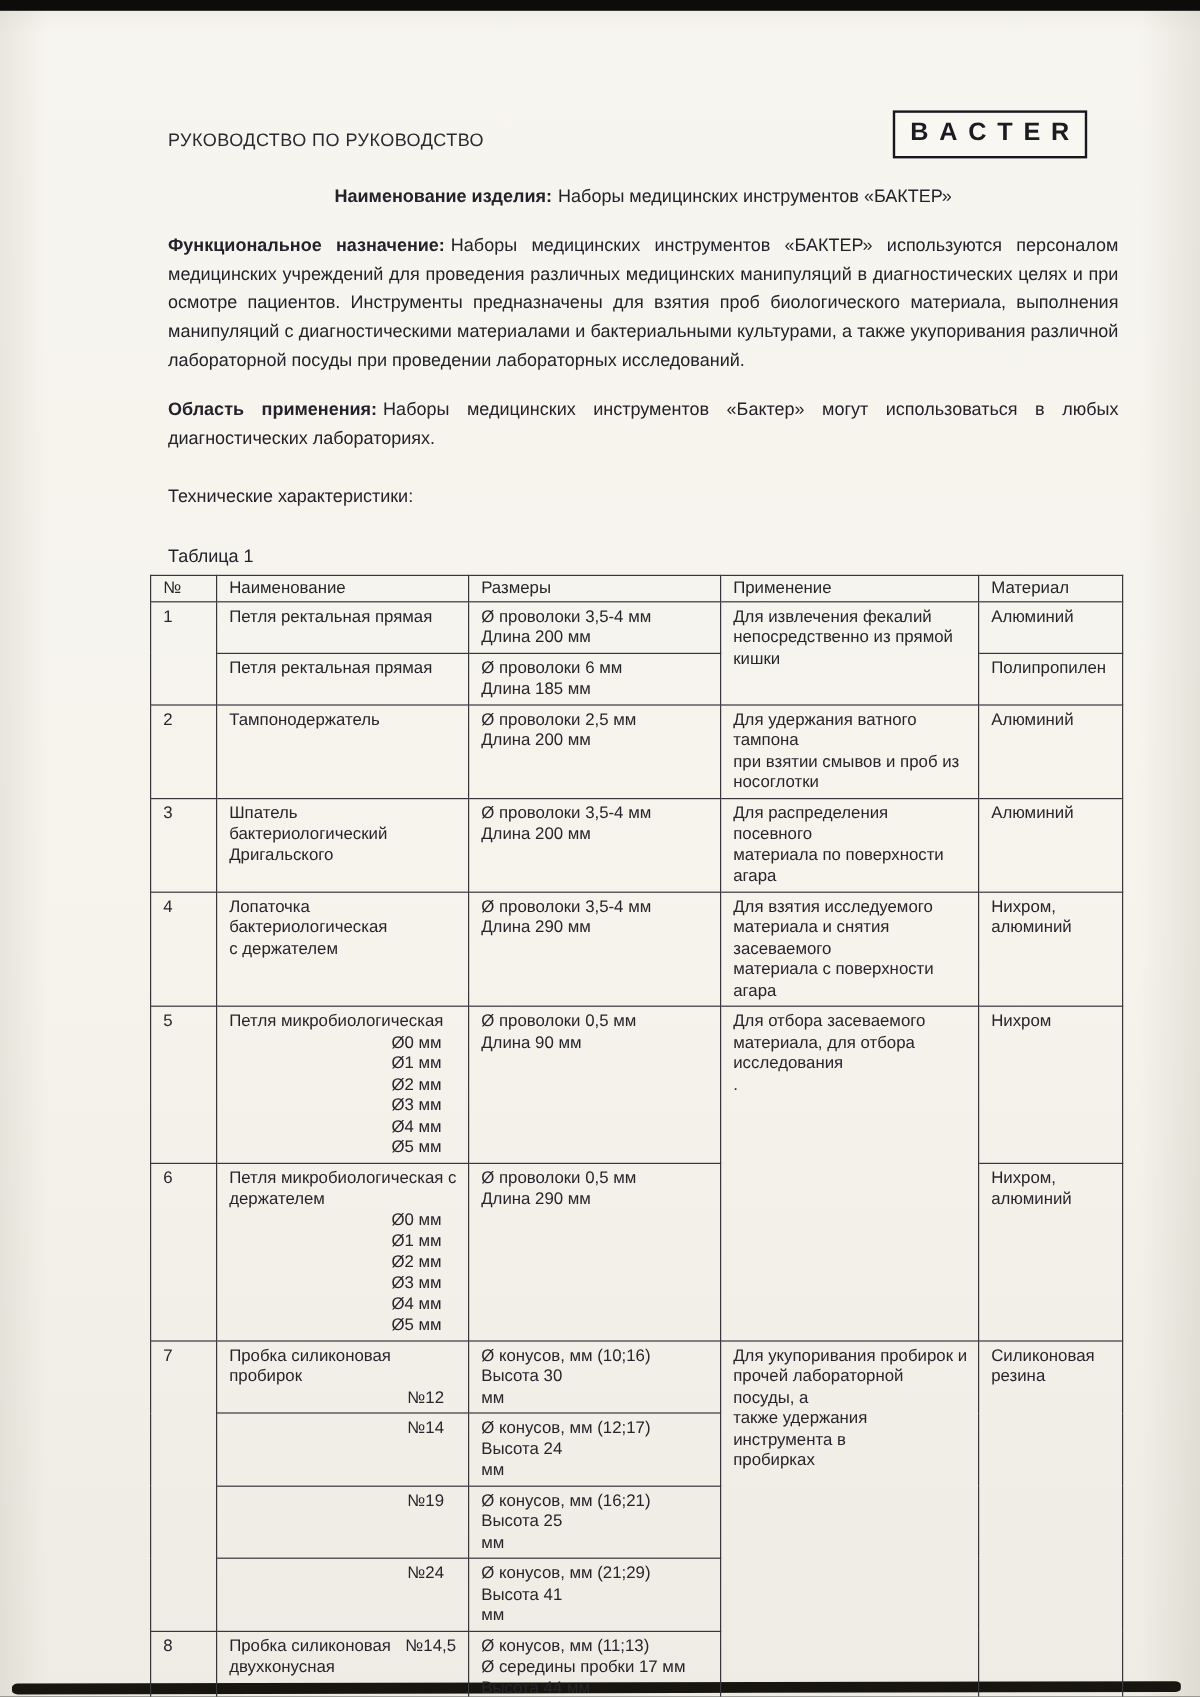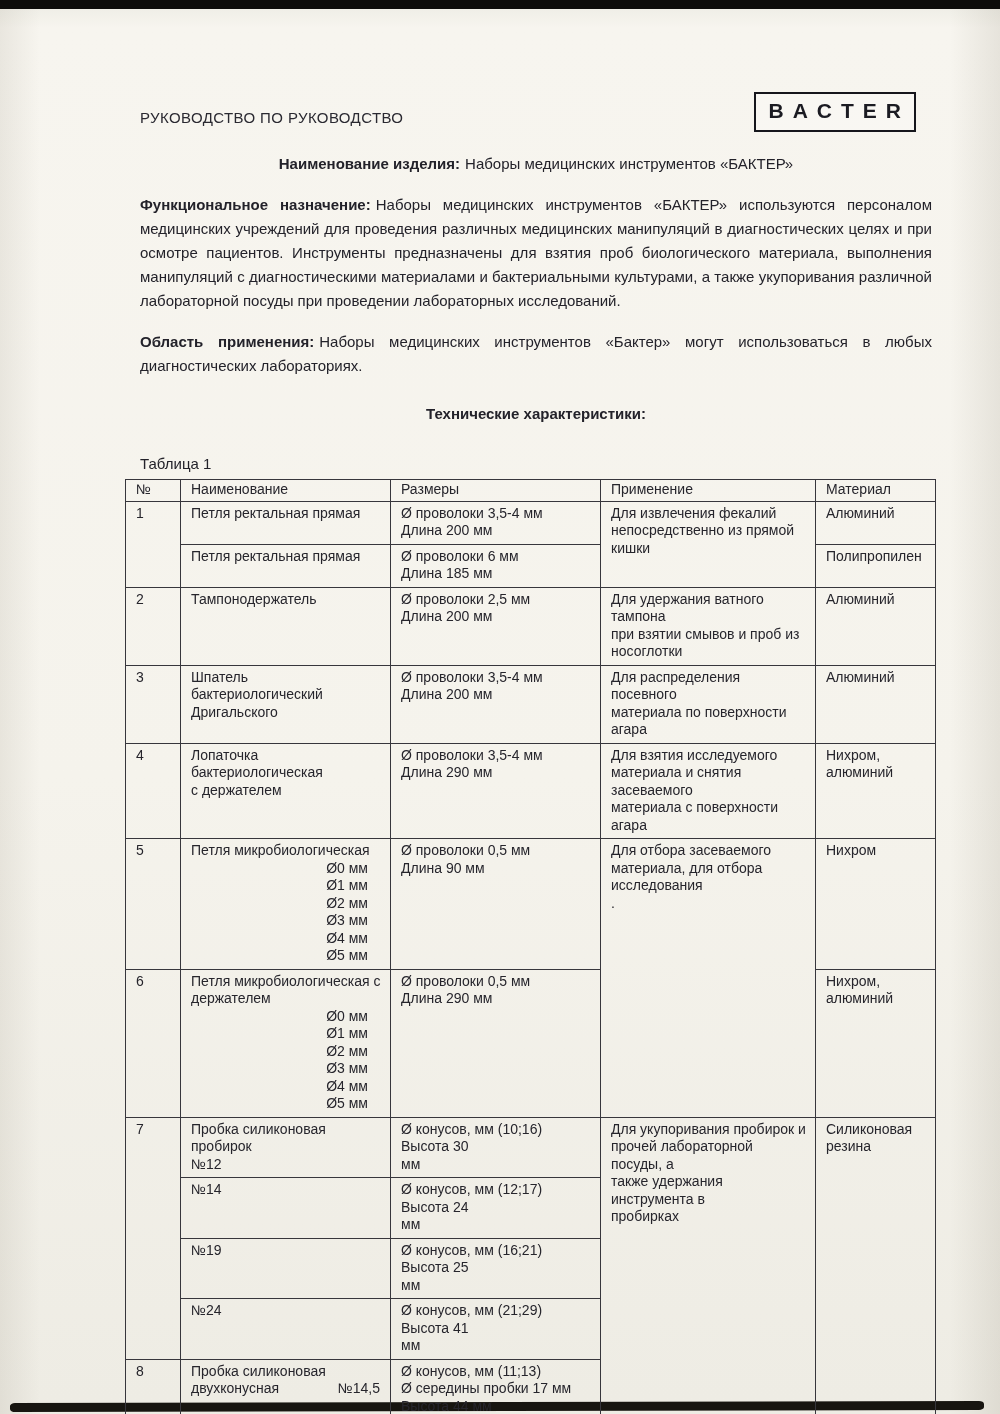--- a/index.html
+++ b/index.html
@@ -18,58 +18,58 @@
   }
   .scan-strip-top {
     position:absolute; top:0; left:0; right:0; height:9px;
     background:#0d0c0a;
   }
   .scan-strip-bottom {
     position:absolute; bottom:3px; left:10px; right:16px; height:9px;
     background:#171510; border-radius:5px/3px; transform:rotate(-0.12deg);
   }
   .logo-box {
-    position:absolute; top:92px; right:84px;
+    position:absolute; top:92px; right:94px;
     border:2px solid #16161c;
     padding:5px 4px 7px 13px;
     font-size:21px; font-weight:bold; letter-spacing:9px;
     color:#1b1b22; background:rgba(255,255,255,0.25);
   }
   .content {
     position:absolute; left:140px; top:106px; width:792px;
     font-size:15px; line-height:24px;
   }
   .doc-title {
     font-size:15px; font-weight:400; letter-spacing:0.4px;
     margin:0 0 22px 0; color:#2a2931;
   }
   .para { margin:0 0 17px 0; text-align:justify; }
   .para.no-justify { text-align:center; }
   .label { font-weight:bold; margin-right:5px; }
-  .heading-line { font-weight:bold; margin:24px 0 0 0;text-align:center; }
+  .heading-line { font-weight:normal; margin:24px 0 0 0; }
   .table-caption { margin:26px 0 3px 0; font-size:15px; }
   table.spec-table {
     border-collapse:collapse; table-layout:fixed;
     width:810px; margin-left:-15px;
     font-size:14px; line-height:17.5px; color:#26252c;
   }
   .spec-table th, .spec-table td {
     border:1px solid #37363c;
     vertical-align:top;
     padding:3px 8px 4px 10px;
     text-align:left; font-weight:normal;
     overflow:hidden;
   }
   .spec-table th { padding-top:1px; padding-bottom:2px; }
   .multiline { white-space:pre-line; }
   .v-mid { vertical-align:middle; }
   .c-name { padding-left:12px; }
   .dia-list { text-align:right; padding-right:14px; white-space:pre-line; }
-  .num-label { text-align:left; padding-right:12px; }
-  .name-with-label { display:flex; justify-content:space-between; align-items:flex-end; }
+  .num-label { text-align:right; padding-right:12px; }
+  .name-with-label { display:flex; justify-content:space-between; }
   .name-with-label .nl-title { white-space:pre-line; }
   .name-with-label .nl-num { padding-right:2px; }
   .r8a td { height:72px; }
 </style>
 </head>
 <body>
 
 <div class="page">
   <div class="scan-strip-top"></div>
   <div class="scan-strip-bottom"></div>

